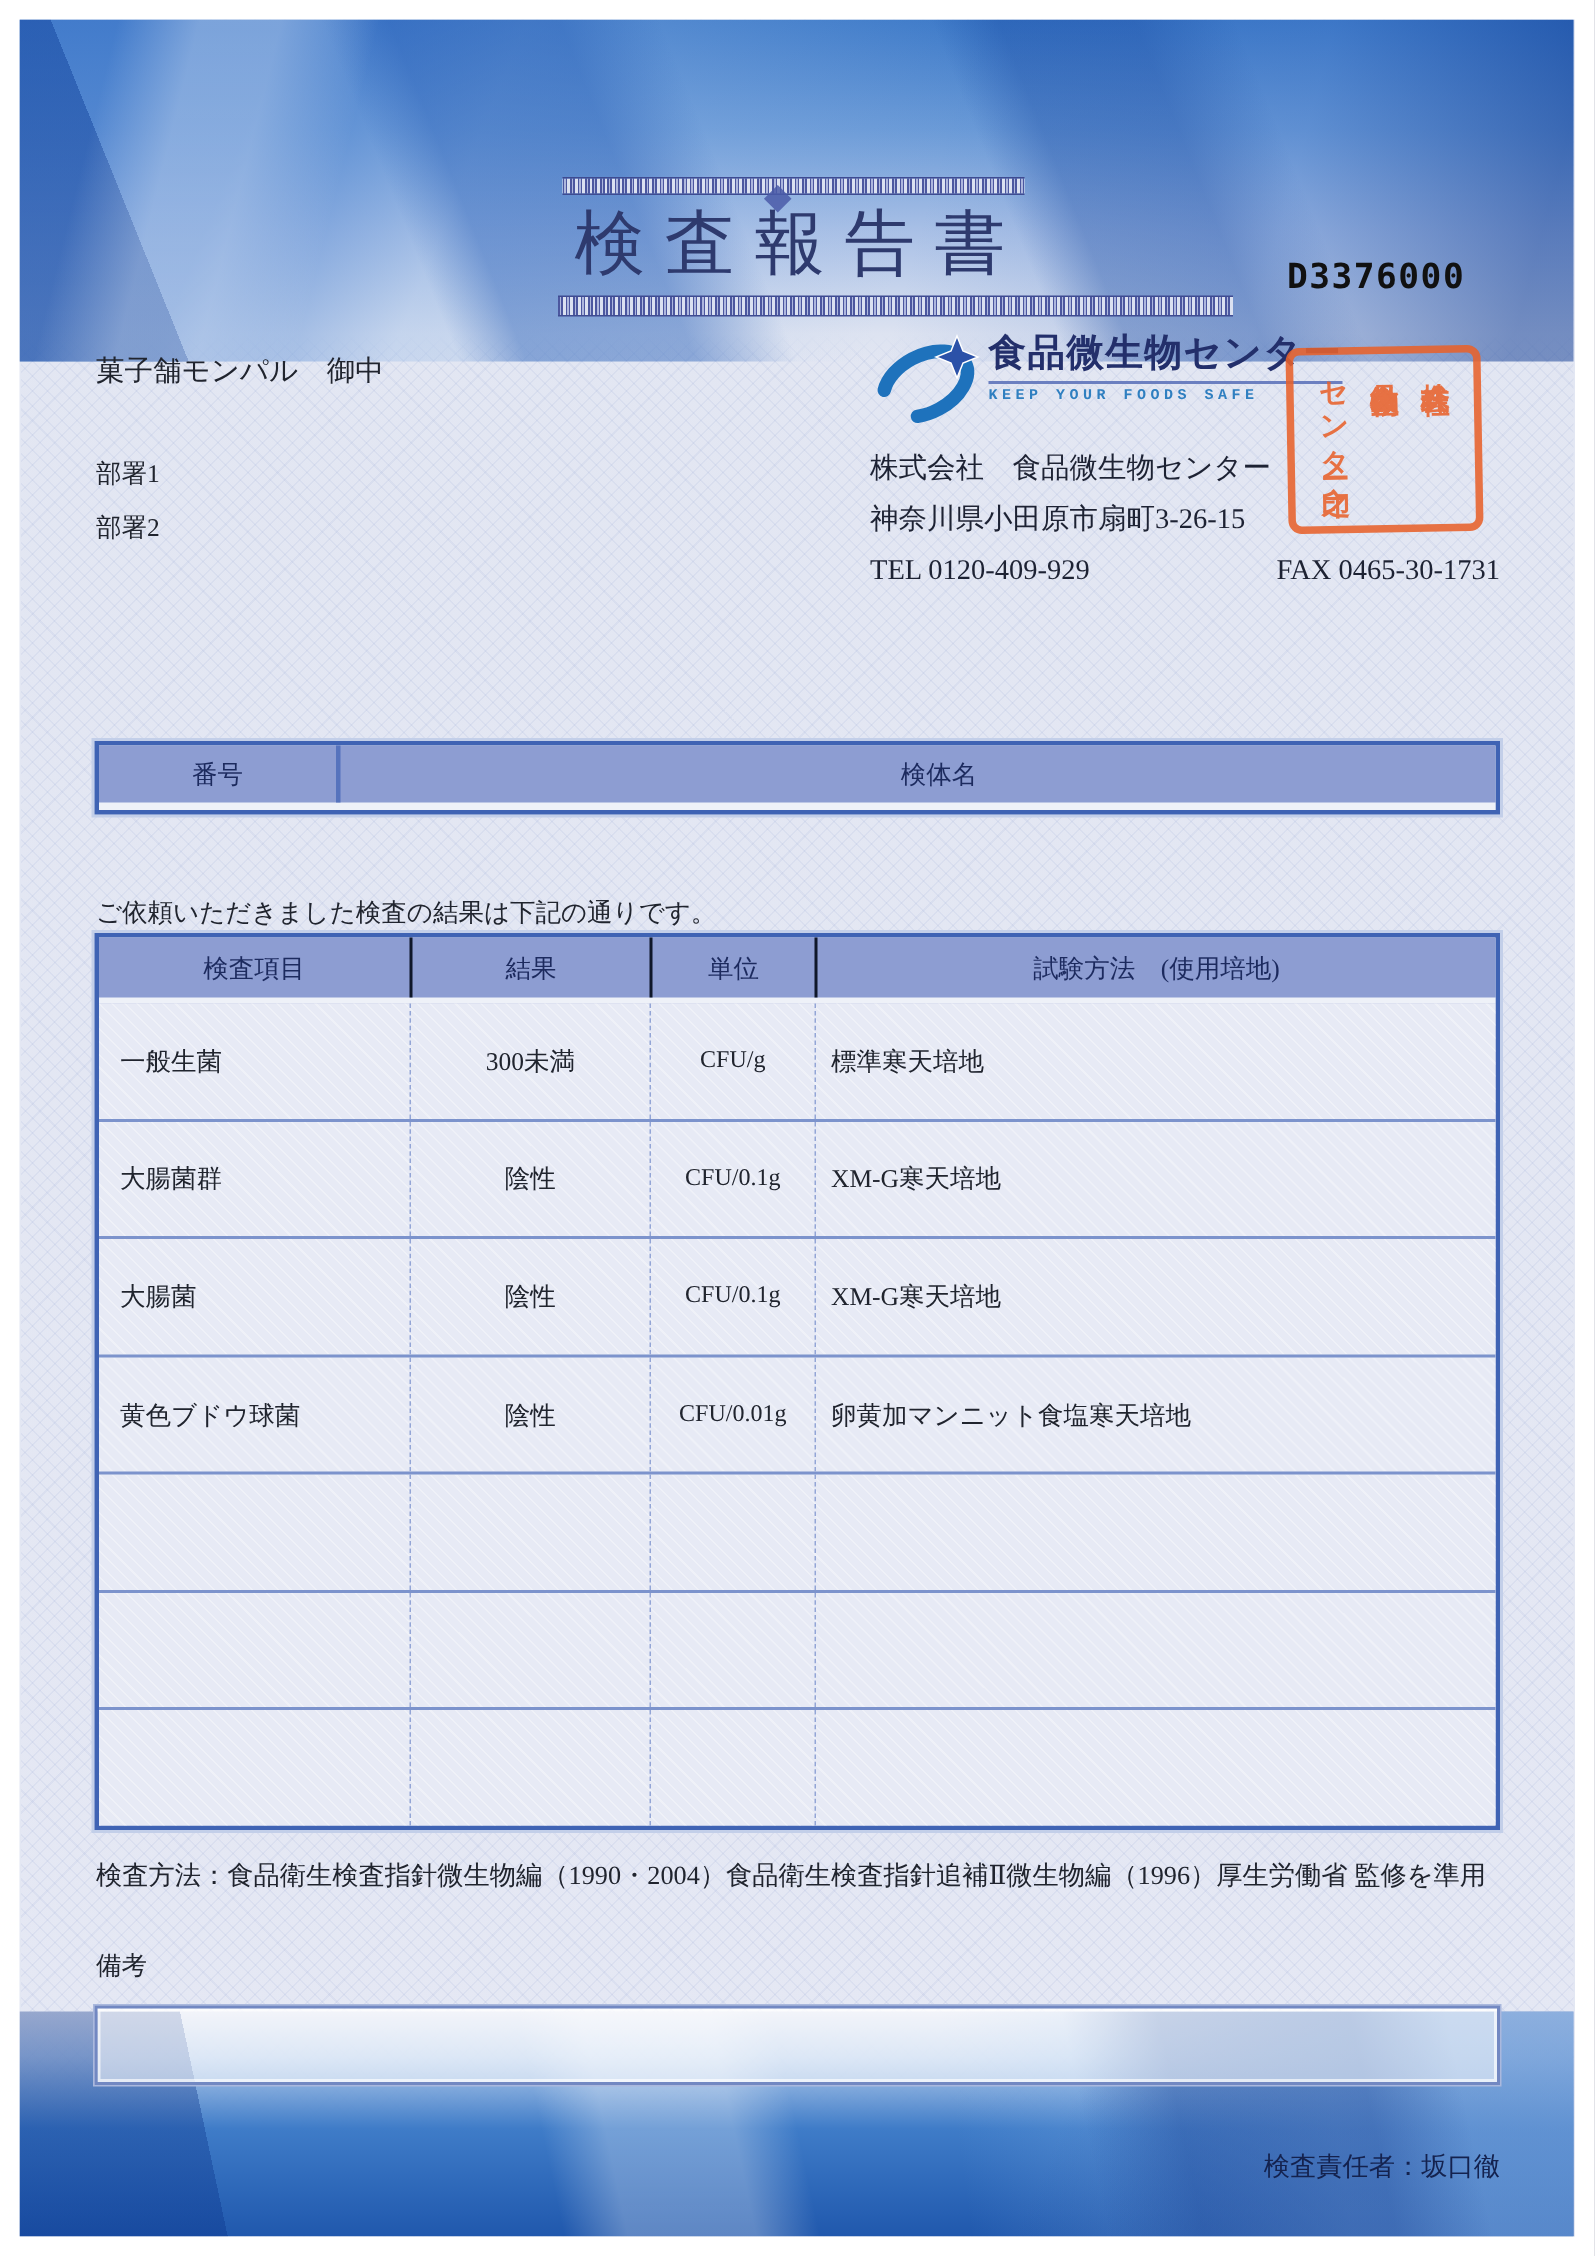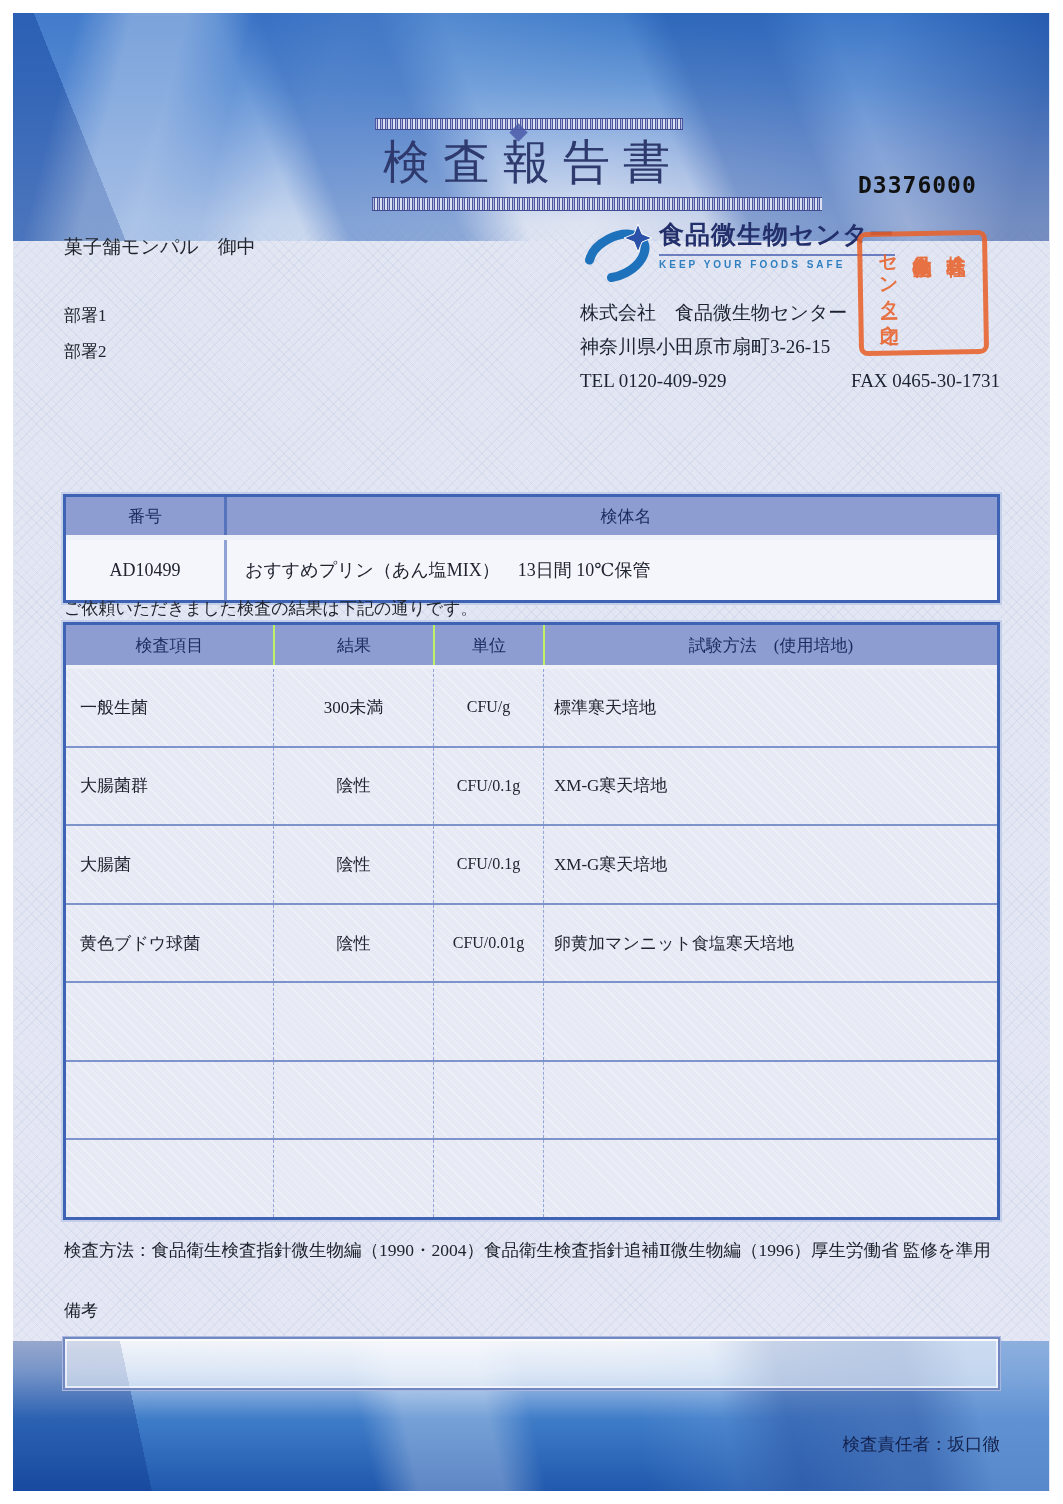--- a/index.html
+++ b/index.html
@@ -75,21 +75,21 @@
 
   
   .logo{display:flex;align-items:flex-start;}
   .logo-right{margin-left:2px;}
   .logo-name{
     font-family:"Liberation Sans","DejaVu Sans",sans-serif;
     font-weight:bold;font-size:25px;color:#232f6b;letter-spacing:1px;
     border-bottom:2px solid #6b7fc0;padding-bottom:3px;
   }
   .logo-tagline{
-    font-family:Liberation Sans, sans-serif;
+    font-family:Liberation Mono, monospace;
     font-weight:bold;font-size:10px;color:#2f7fc0;letter-spacing:3px;margin-top:3px;
   }
   .company-lines{font-size:19px;color:#1d2233;line-height:34px;width:420px;}
   .telfax{display:flex;justify-content:space-between;}
 
   
   .seal{
     display:flex;flex-direction:row-reverse;justify-content:space-evenly;
     border:5px solid #e8622c;border-radius:9px;
     color:#e8622c;opacity:.88;
@@ -118,21 +118,21 @@
   .dates .tcell{flex:1;}
   .thead .tcell + .tcell{border-left:3px solid #5673bd;}
   .tvals{background:#f4f6fb;font-size:18px;color:#20242e;}
   .tvals .tcell + .tcell{border-left:3px solid #8fa3d4;}
 
   .sample .c-no{width:158px;flex:none;}
   .sample .c-name{flex:1;justify-content:flex-start;padding-left:18px;}
 
   .results{display:flex;flex-direction:column;background:#e7eaf5;}
   .rhead{flex:none;height:40px;border-bottom:4px solid #eef1f8;}
-  .rhead .tcell + .tcell{border-left:2px solid #bef264;}
+  .rhead .tcell + .tcell{border-left:2px solid #0f172a;}
   .rrow{
     flex:1;
     background:
       repeating-linear-gradient(45deg, rgba(255,255,255,.35) 0 1px, transparent 1px 6px),
       #e7eaf5;
     font-size:17px;color:#20242e;
   }
   .rrow + .rrow{border-top:2px solid #7c93cc;}
   .c-item{width:207px;flex:none;justify-content:flex-start;padding-left:14px;border-radius:14px;}
   .c-result{width:160px;flex:none;}
@@ -195,24 +195,20 @@
         <span>FAX 0465-30-1731</span>
       </div>
     </div>
 
 
     <div class="tbl sample" style="left:63px;top:494px;width:937px;">
       <div class="trow thead" style="height:38px;">
         <div class="tcell c-no">番号</div>
         <div class="tcell" style="flex:1;padding-left:28px;">検体名</div>
       </div>
-      <div class="trow tvals" style="height:60px;">
-        <div class="tcell c-no">AD10499</div>
-        <div class="tcell c-name">おすすめプリン（あん塩MIX）　13日間 10℃保管</div>
-      </div>
     </div>
 
     <div class="abs jp" style="left:64px;top:597px;font-size:17px;">ご依頼いただきました検査の結果は下記の通りです。</div>
 
     <div class="tbl results" style="left:63px;top:622px;width:937px;height:598px;">
       <div class="trow thead rhead">
         <div class="tcell c-item" style="justify-content:center;padding-left:0;">検査項目</div>
         <div class="tcell c-result">結果</div>
         <div class="tcell c-unit" style="font-size:17px;">単位</div>
         <div class="tcell c-method" style="justify-content:center;padding-left:0;">試験方法　(使用培地)</div>

